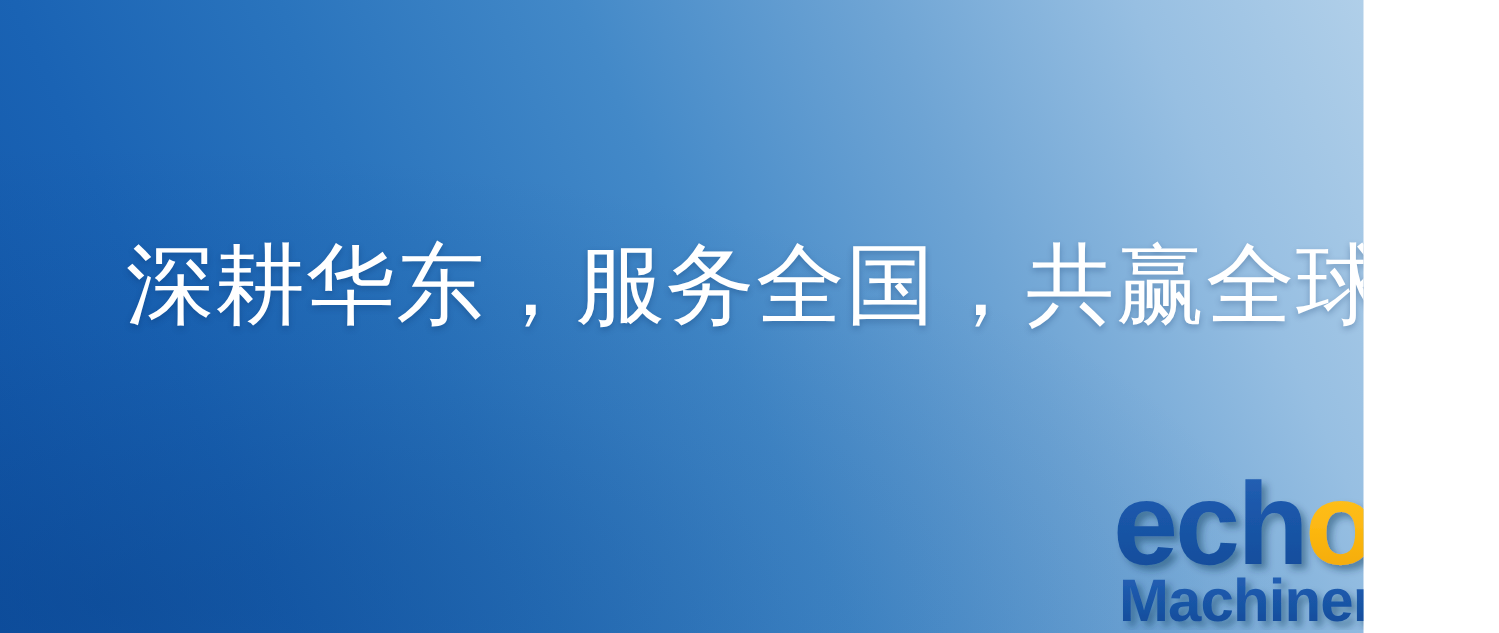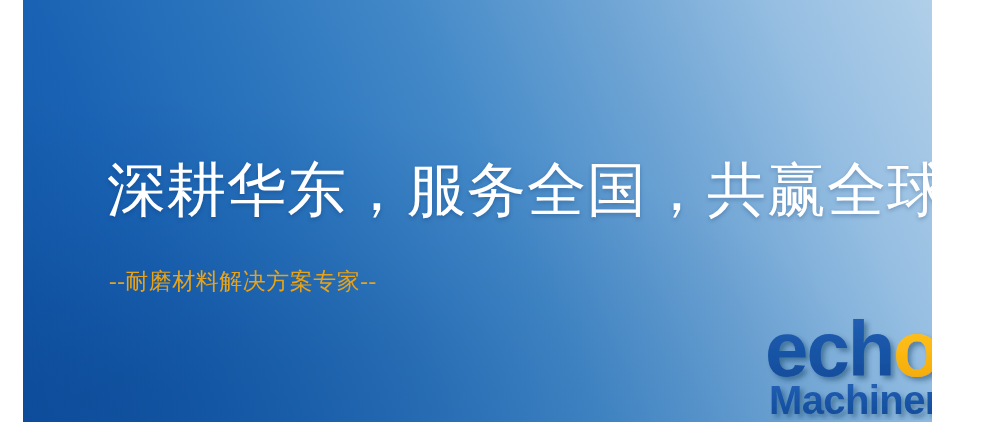--- a/index.html
+++ b/index.html
@@ -14,21 +14,20 @@
     overflow: hidden;
     background: linear-gradient(66deg,
         #1155a8 0%,
         #1a63b4 18%,
         #2a74bd 34%,
         #4389c8 52%,
         #6ea4d4 70%,
         #97bfe2 86%,
         #b0cfe9 100%);
     font-family: "Liberation Sans", "DejaVu Sans", sans-serif;
-    margin-left: 23px;
   }
   #banner::after {
     content: "";
     position: absolute;
     inset: 0;
     background: radial-gradient(ellipse 120% 100% at 8% 95%,
         rgba(6, 60, 130, 0.40) 0%,
         rgba(6, 60, 130, 0.12) 42%,
         rgba(6, 60, 130, 0) 72%);
     pointer-events: none;
@@ -72,21 +71,20 @@
   }
   .logo svg { display: block; }
 </style>
 </head>
 <body>
 
 <div id="banner">
 
   <div class="headline">深耕华东，服务全国，共赢全球</div>
 
-  <div class="subhead">--耐磨材料解决方案专家--</div>
 
   <div class="logo">
     <svg width="252" height="128" viewBox="0 0 252 128" xmlns="http://www.w3.org/2000/svg">
       <defs>
         <filter id="dropsh" x="-25%" y="-25%" width="160%" height="160%">
           <feDropShadow dx="3.5" dy="3.5" stdDeviation="2.6" flood-color="#0a2a50" flood-opacity="0.42"></feDropShadow>
         </filter>
         <linearGradient id="blueGrad" x1="0" y1="0" x2="0" y2="1">
           <stop offset="0%" stop-color="#2763b8"></stop>
           <stop offset="45%" stop-color="#1a56a8"></stop>

